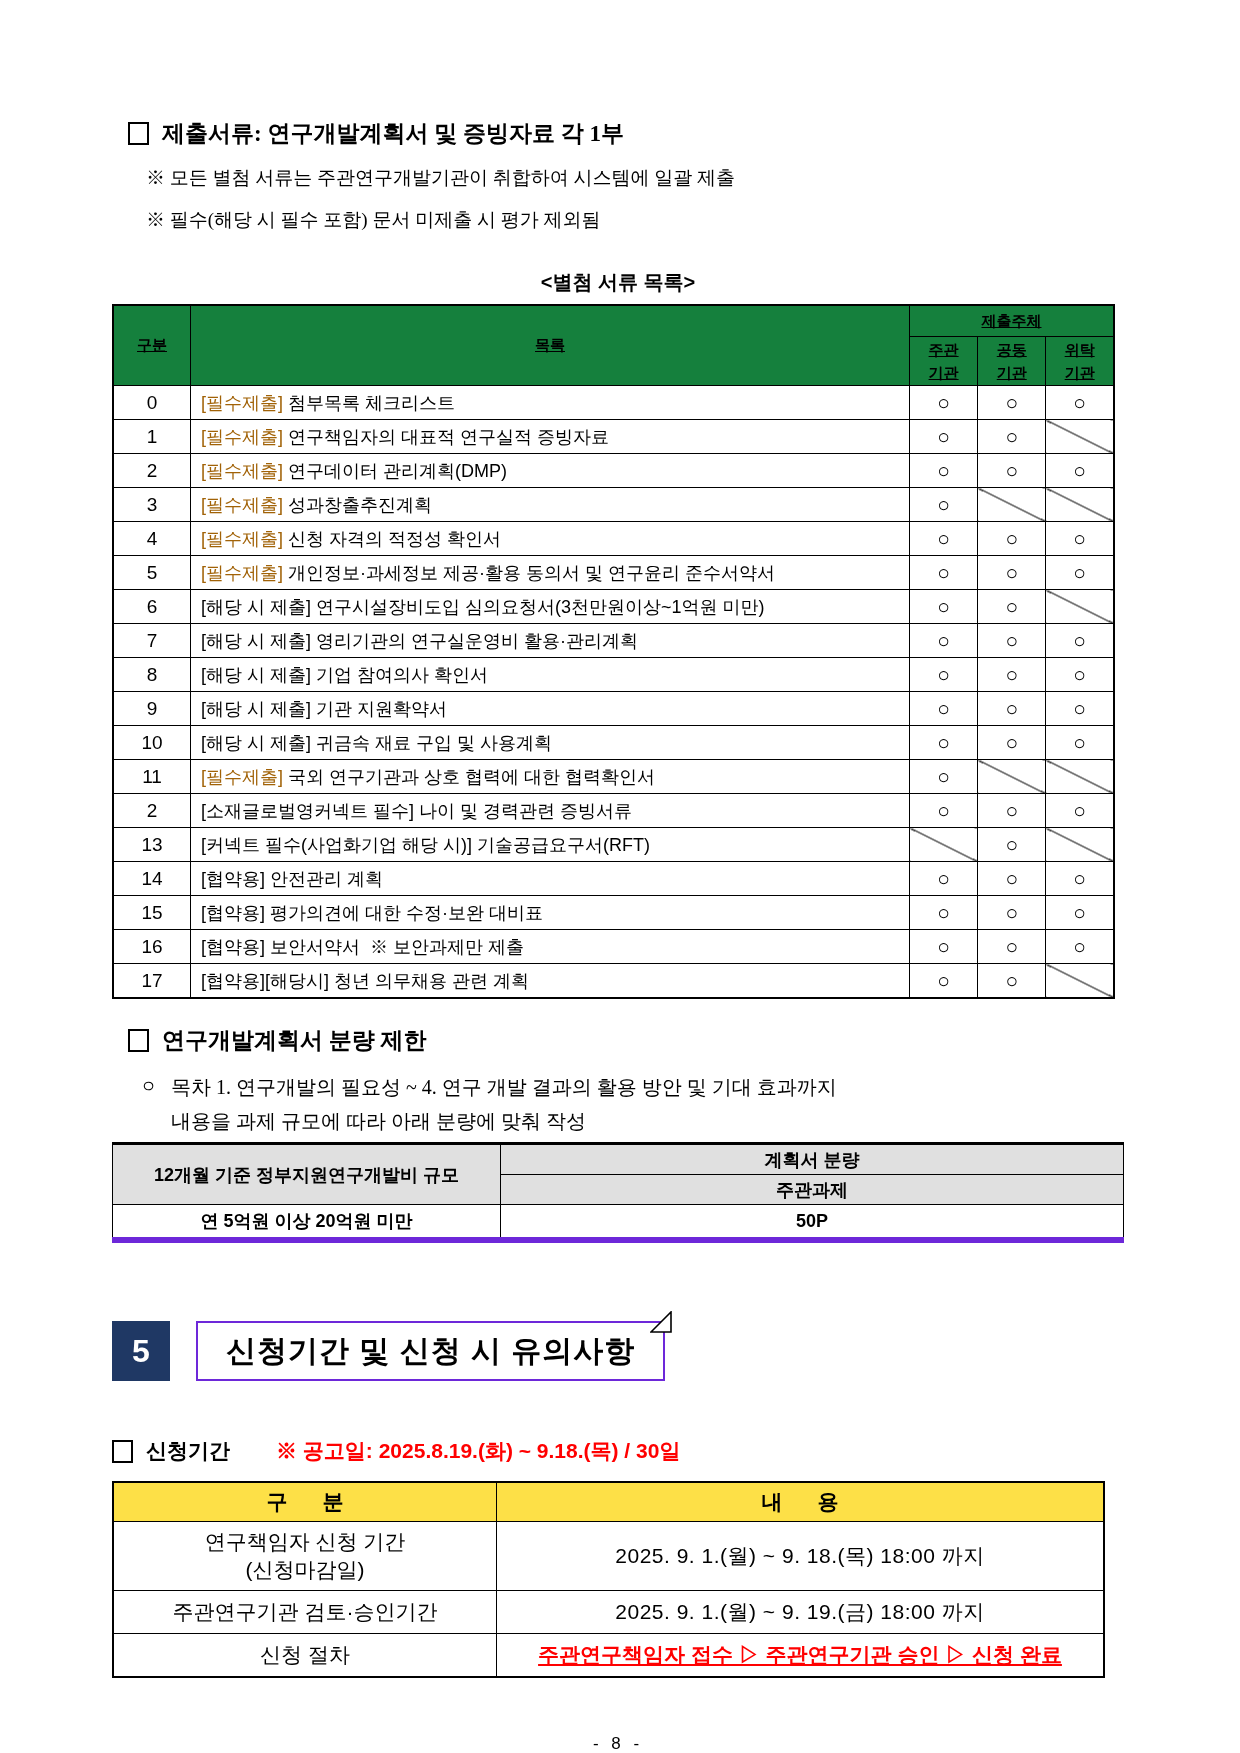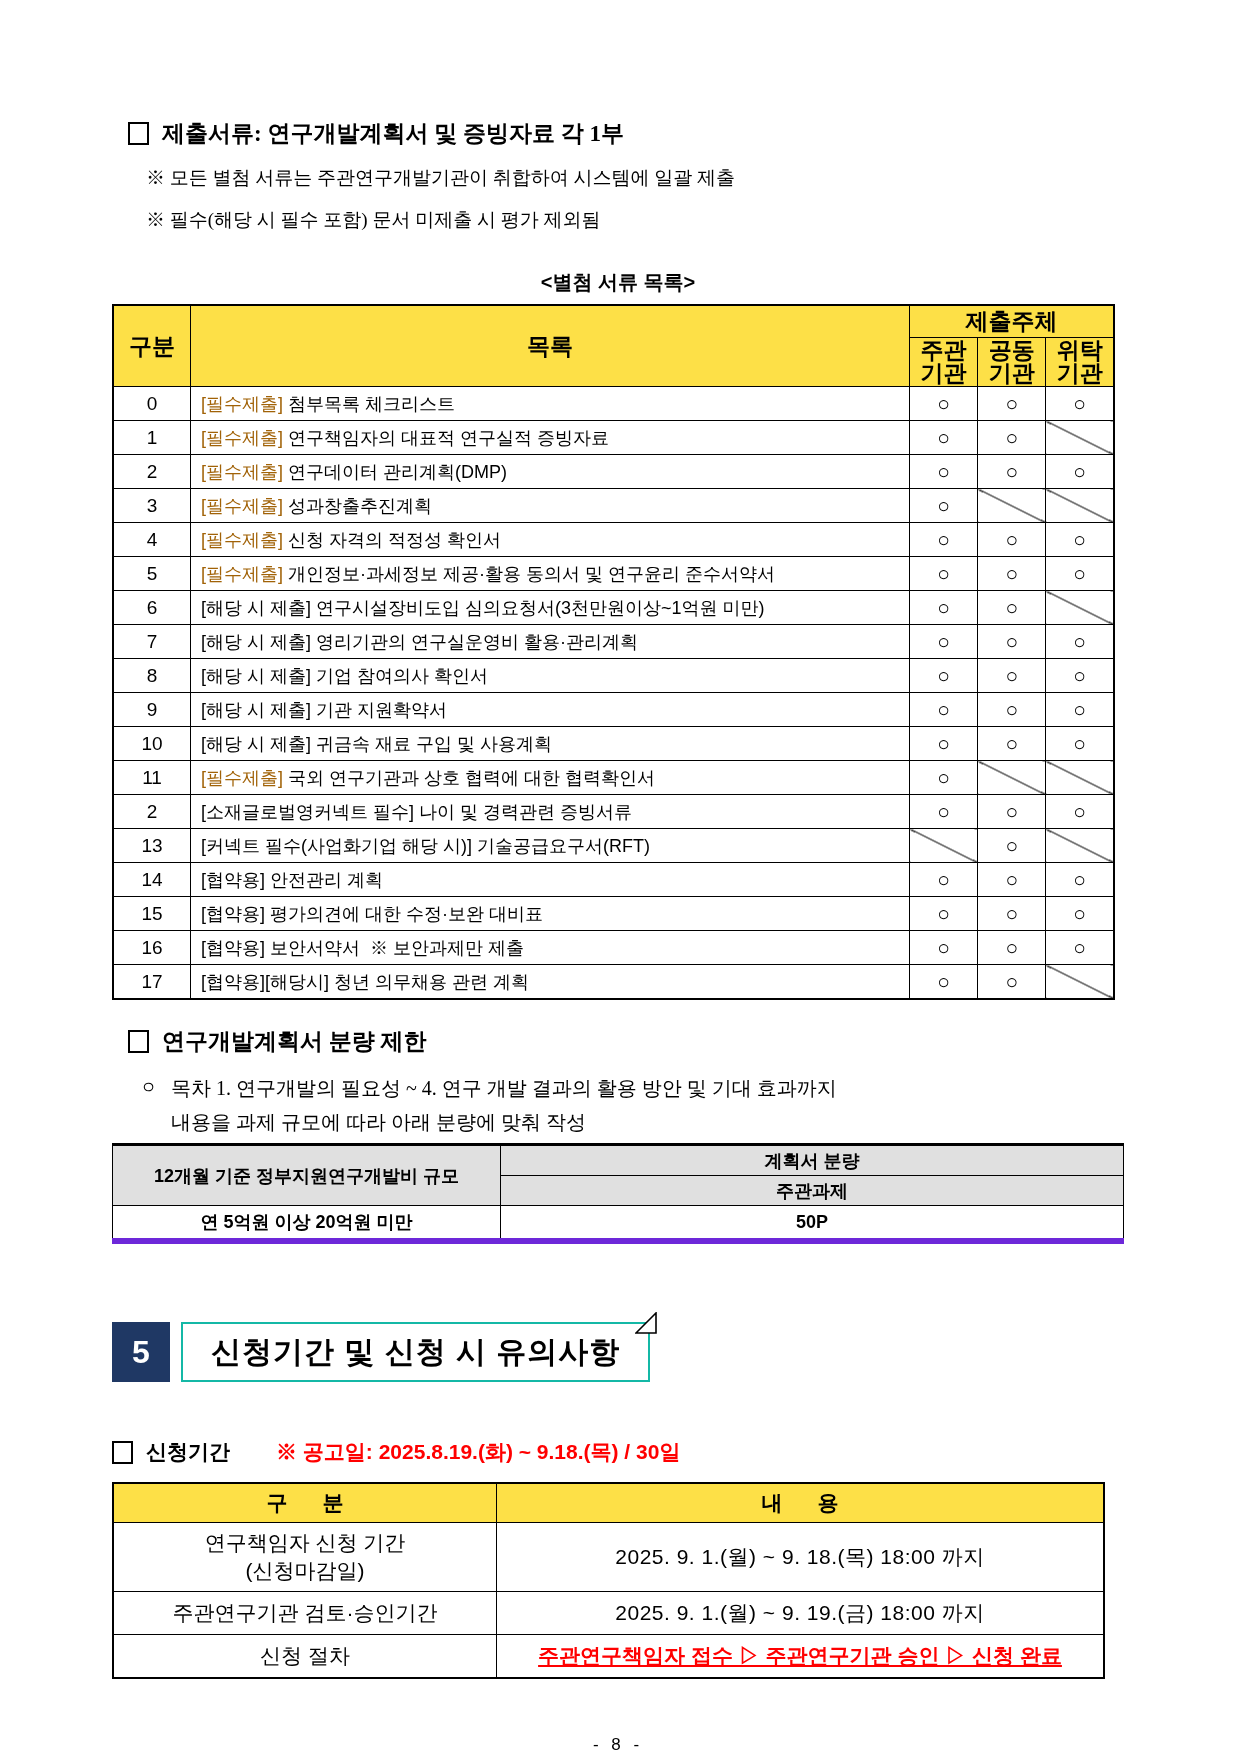--- a/index.html
+++ b/index.html
@@ -42,22 +42,22 @@
   }
   table { border-collapse:collapse; }
   .att {
     margin-top:8px;
     width:1003px;
     table-layout:fixed;
     border:2px solid #000;
   }
   .att th, .att td { border:1px solid #000; padding:0; }
   .att th {
-    background:#fde047;
-    font-size:23px; font-weight:bold;
+    background:#15803d;
+    font-size:15px; font-weight:bold;text-decoration:underline;
   }
   .att .h-no    { width:76px; }
   .att .h-doc   { width:718px; }
   .att .h-group { height:30px; }
   .att .h-sub   { height:48px; white-space:pre-line; line-height:23px; }
   .att td { height:33px; }
   .att .col-no  { text-align:center; font-size:19px; }
   .att .col-doc {
     text-align:left; font-size:18px;
     padding:0 6px 0 10px;
@@ -105,22 +105,22 @@
   
   .banner { margin-top:78px; display:flex; align-items:stretch; }
   .banner-num {
     width:58px; height:60px;
     background:#1f3864; color:#fff;
     font-size:32px; font-weight:bold;
     display:flex; align-items:center; justify-content:center;
     flex:0 0 auto;
   }
   .banner-box {
-    margin-left:11px;
-    border:2px solid #14b8a6;
+    margin-left:26px;
+    border:2px solid #6d28d9;
     height:56px;
     padding:0 28px;
     display:flex; align-items:center;
     font-size:30px; font-weight:bold;
     letter-spacing:1px;
     position:relative;
   }
   .dogear { position:absolute; top:-12px; right:-9px; }
 
   

